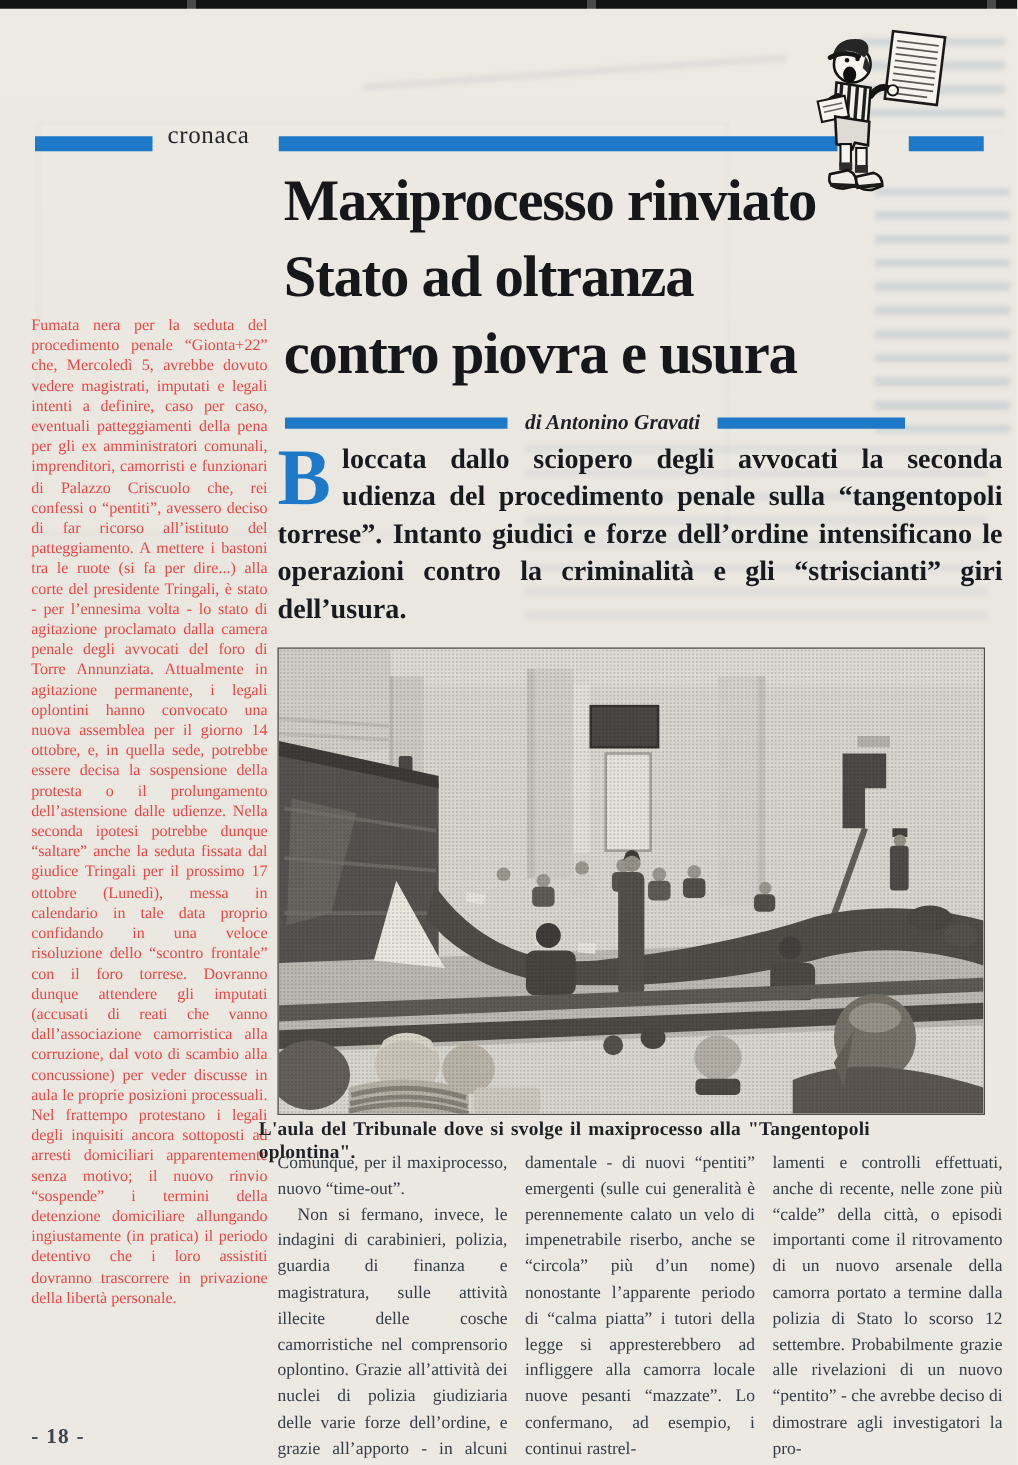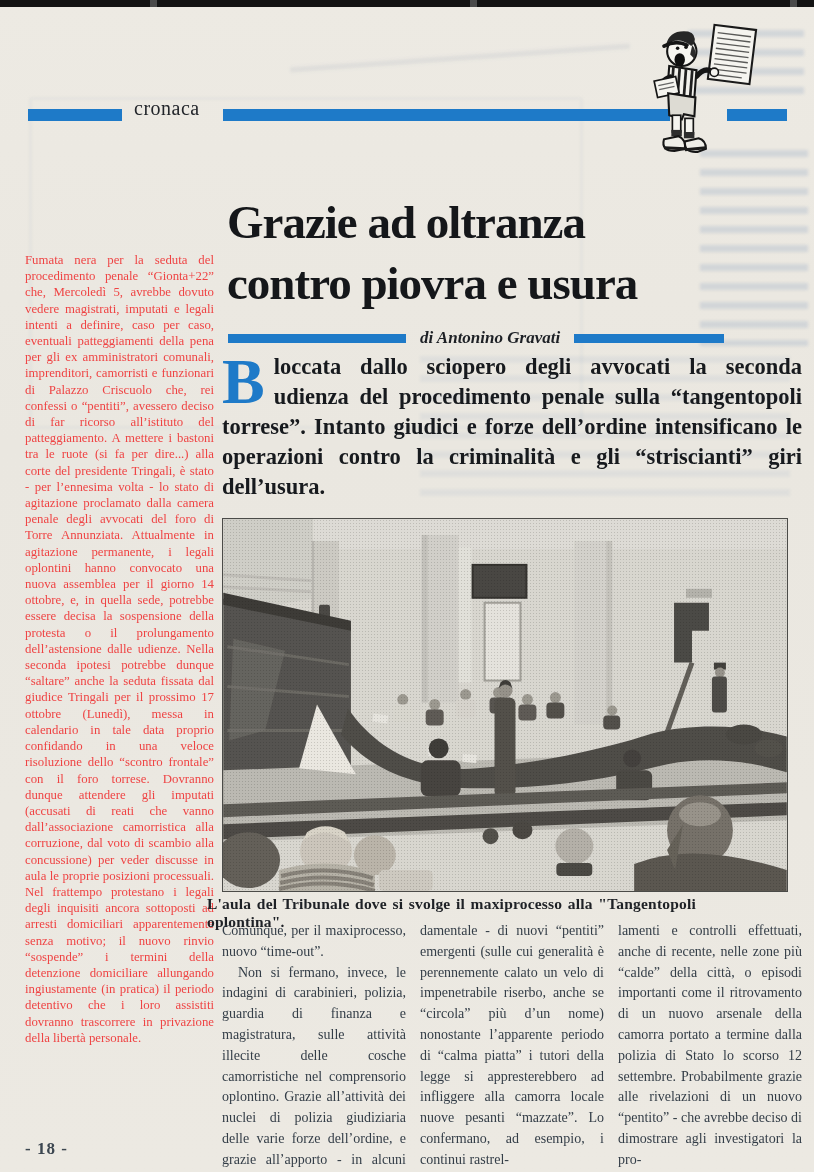--- a/index.html
+++ b/index.html
@@ -161,22 +161,22 @@
     <rect x="33" y="92" width="8" height="15" fill="#f5f4ef" stroke="#151515" stroke-width="1.6"></rect>
     <rect x="20" y="103" width="10" height="6" fill="#2d2d2d"></rect>
     <rect x="32" y="105" width="10" height="6" fill="#2d2d2d"></rect>
     <path d="M13,112 Q10,123 23,123 L33,121 Q34,112 27,109 Z" fill="#efeee8" stroke="#151515" stroke-width="2"></path>
     <path d="M33,114 Q32,125 45,124 L53,121 Q53,113 46,111 Z" fill="#efeee8" stroke="#151515" stroke-width="2"></path>
     <path d="M13,120 L33,121 M33,122 L53,120" stroke="#1b1b1b" stroke-width="3"></path>
   </svg>
 </div>
 
 <h1 class="headline">
-  <br>
-  <span>Grazie ad oltranza</span><br>
+  <span>Maxiprocesso rinviato</span><br>
+  <span>Stato ad oltranza</span><br>
   <span>contro piovra e usura</span>
 </h1>
 
 <div class="byline-row">
   <span class="bbar bbar-l"></span>
   <span class="byline">di Antonino Gravati</span>
   <span class="bbar bbar-r"></span>
 </div>
 
 <p class="lede"><span class="dropcap">B</span><span>loccata dallo sciopero degli avvocati la seconda udienza del procedimento penale sulla “tangentopoli torrese”. Intanto giudici e forze dell’ordine intensificano le operazioni contro la criminalità e gli “striscianti” giri dell’usura.</span></p>

